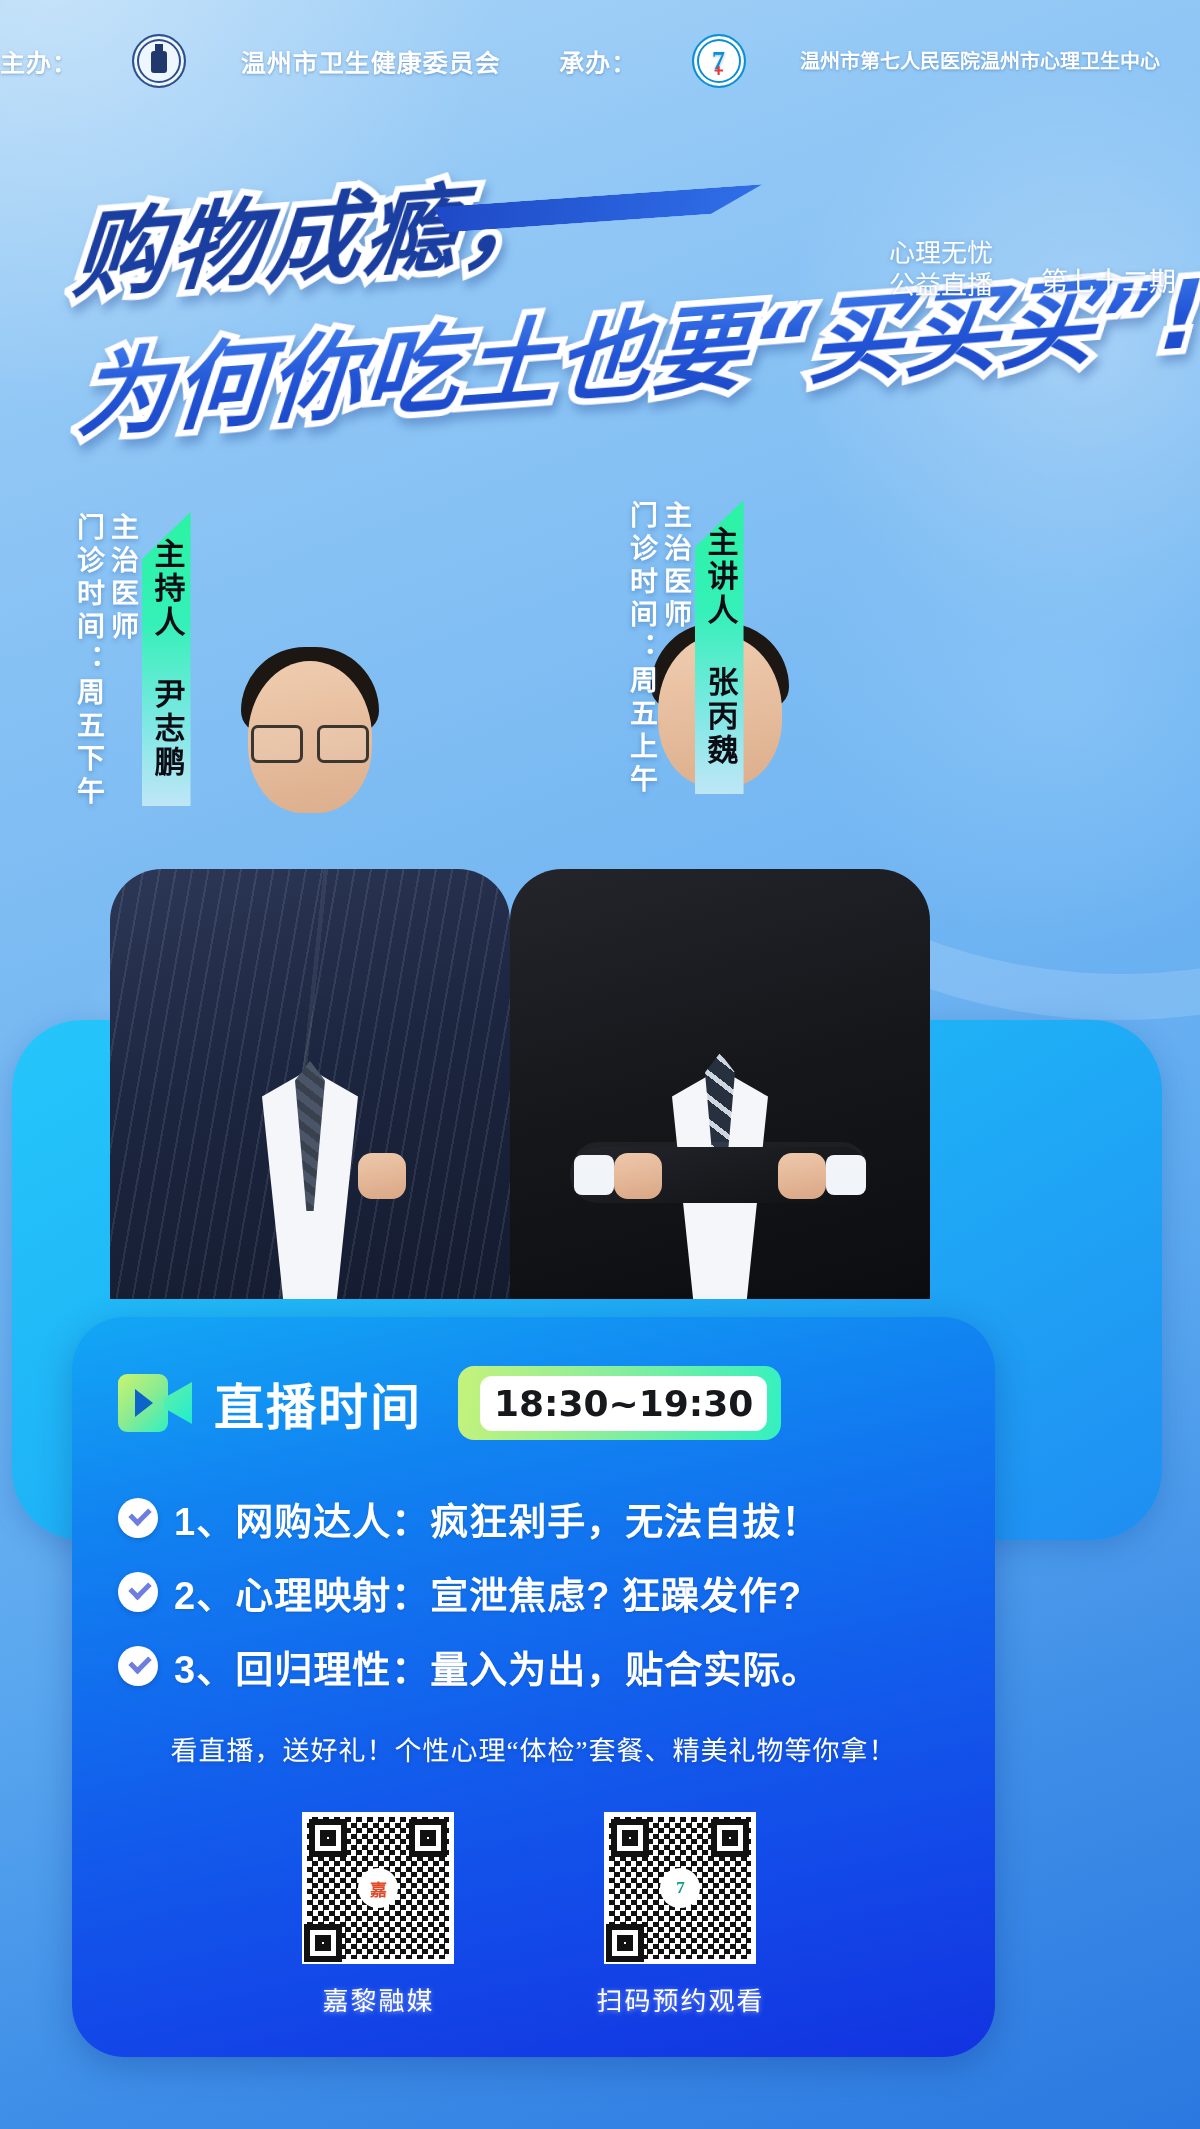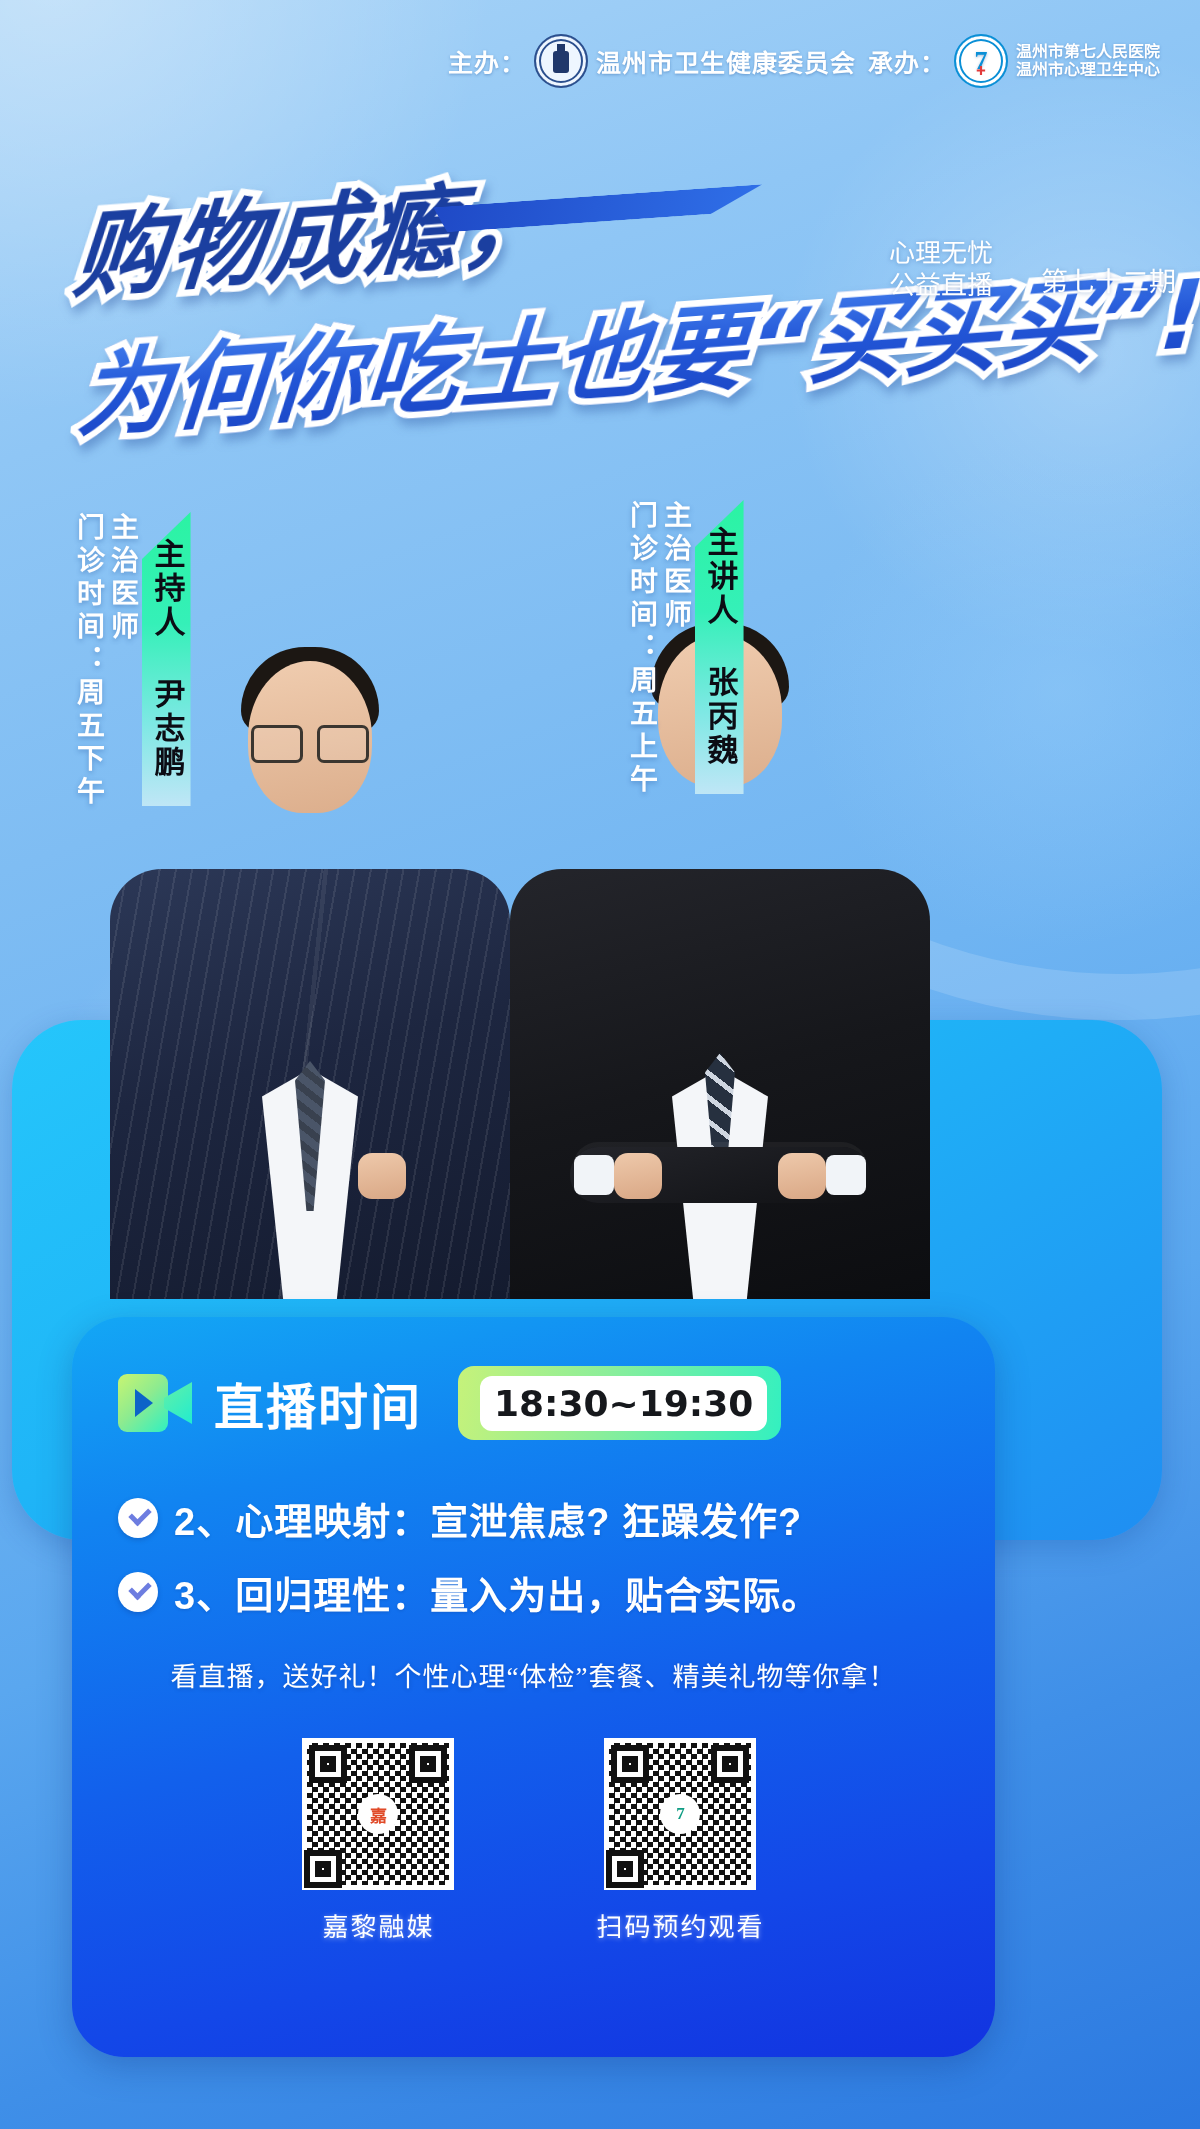--- a/index.html
+++ b/index.html
@@ -33,21 +33,21 @@
   .swoosh2 {
     position: absolute; width: 1200px; height: 1200px; border-radius: 50%;
     right: -520px; top: -180px; border: 46px solid rgba(255,255,255,.13);
     border-color: transparent transparent rgba(255,255,255,.15) transparent;
     transform: rotate(-18deg);
   }
 
   
   #header {
     position: absolute; top: 30px; left: 0; width: 1160px; height: 62px;
-    display: flex; align-items: center; justify-content: flex-end; gap: 8px;
+    display: flex; align-items: center; justify-content: space-between; gap: 8px;
     color: #ffffff; font-size: 25px; font-weight: bold; white-space: nowrap;
     text-shadow: 0 1px 3px rgba(40,90,160,.45);
   }
   #header .lbl { letter-spacing: 1px; }
   .seal {
     width: 54px; height: 54px; border-radius: 50%;
     flex: 0 0 auto; position: relative;
   }
   .seal-a {
     background: #eef6ff;
@@ -71,21 +71,21 @@
     display: flex; align-items: center; justify-content: center;
     font-size: 26px; font-weight: bold; color: #0a8fd6;
     font-family: "Liberation Serif", serif;
   }
   .seal-b::after {
     content: ""; position: absolute; left: 50%; bottom: 11px;
     transform: translateX(-50%);
     width: 9px; height: 9px; background: #e23b3b;
     clip-path: polygon(38% 0,62% 0,62% 38%,100% 38%,100% 62%,62% 62%,62% 100%,38% 100%,38% 62%,0 62%,0 38%,38% 38%);
   }
-  #header .two-line { display: flex; flex-direction: column; line-height: 1.12; font-size: 16px; }
+  #header .two-line { display: flex; flex-direction: row; line-height: 1.12; font-size: 20px; }
 
   
   #title-wrap { position: absolute; left: 74px; top: 150px; width: 820px; }
   .title-line { white-space: nowrap; font-weight: bold; font-style: italic;
                 font-family: "DejaVu Sans", "Liberation Sans", sans-serif; }
   #title-1 {
     font-size: 94px; letter-spacing: 3px; color: #1b3fa0;
     transform: rotate(-4.2deg) skewX(-9deg);
     -webkit-text-stroke: 13px #ffffff; paint-order: stroke fill;
     filter: drop-shadow(4px 7px 5px rgba(30,70,150,.35));
@@ -417,20 +417,24 @@
         <span class="cam-body"></span>
         <span class="cam-lens"></span>
       </span>
       <span id="time-label">直播时间</span>
       <span id="date-pill">
         <span id="hours-chip">18:30~19:30</span>
       </span>
     </div>
 
     <div id="bullets">
+      <div class="bullet">
+        <span class="check"></span>
+        <span class="txt">1、网购达人：疯狂剁手，无法自拔！</span>
+      </div>
       <div class="bullet">
         <span class="check"></span>
         <span class="txt">2、心理映射：宣泄焦虑? 狂躁发作?</span>
       </div>
       <div class="bullet">
         <span class="check"></span>
         <span class="txt">3、回归理性：量入为出，贴合实际。</span>
       </div>
     </div>
 

